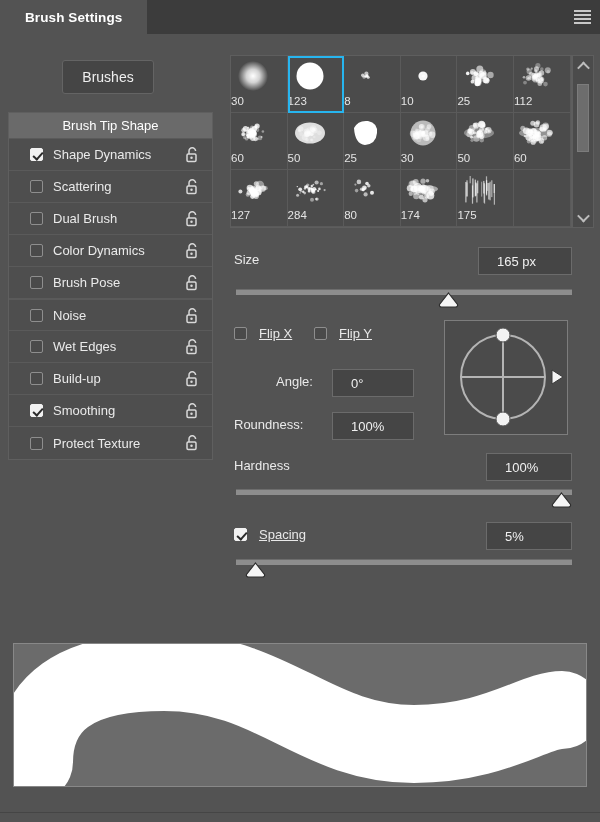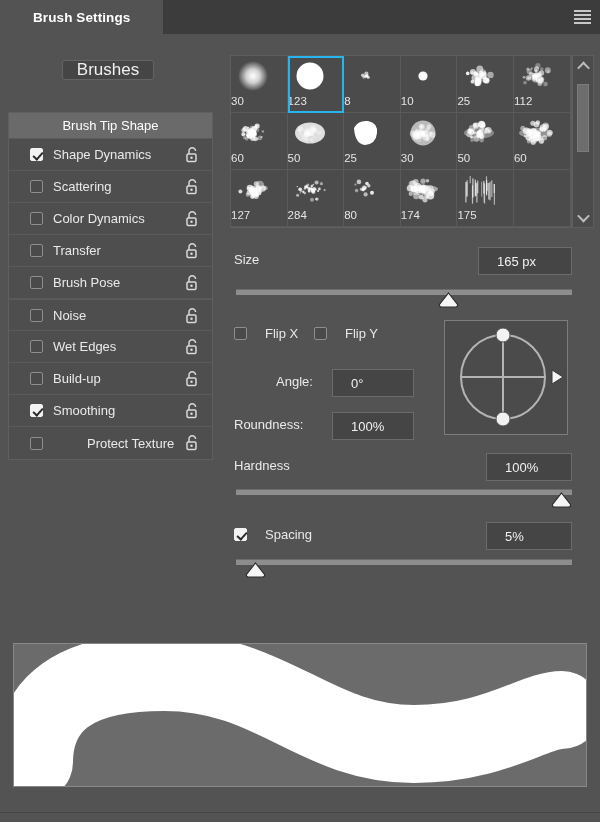--- a/index.html
+++ b/index.html
@@ -19,46 +19,46 @@
 
   
   .titlebar {
     position: absolute; left: 0; top: 0;
     width: 600px; height: 34px;
     background: #3c3c3c;
   }
   .tab {
     position: absolute; left: 0; top: 0;
     height: 34px;
-    padding: 0 33px;
+    padding: 0 25px;
     display: flex; align-items: center;
     background: #535353;
     color: #ffffff;
     font-size: 13.5px; font-weight: bold;
     letter-spacing: .1px;
   }
   .panel-menu {
     position: absolute; right: 9px; top: 10px;
     width: 17px; height: 14px;
     display: flex; flex-direction: column; justify-content: space-between;
     cursor: pointer;
   }
   .panel-menu i {
     display: block; height: 2px; background: #c8c8c8;
   }
 
   
   .brushes-btn {
     position: absolute; left: 62px; top: 60px;
-    width: 92px; height: 20px;
+    width: 92px; height: 34px;
     background: #454545;
     border: 1px solid #646464;
     border-radius: 3px;
     color: #efefef;
-    font-size: 17px;
+    font-size: 14px;
     display: flex; align-items: center; justify-content: center;
     cursor: pointer;
   }
 
   .optlist {
     position: absolute; left: 8px; top: 112px;
     width: 205px;
     border: 1px solid #5f5f5f;
     background: #4e4e4e;
   }
@@ -71,21 +71,21 @@
     border-bottom: 1px solid #5a5a5a;
     cursor: pointer;
   }
   .opt-row {
     position: relative;
     height: 32px;
     display: flex; align-items: center;
     border-bottom: 1px solid #5a5a5a;
     cursor: pointer;
   }
-  .opt-row:last-child { border-bottom: none; gap: 34px; }
+  .opt-row:last-child { border-bottom: none; }
   .opt-row.sep-top { border-top: 1px solid #5a5a5a; }
   .cb {
     width: 13px; height: 13px;
     margin-left: 21px;
     border: 1px solid #8e8e8e;
     border-radius: 2px;
     background: #4a4a4a;
     flex: none;
     position: relative;
   }
@@ -209,21 +209,21 @@
   }
   .knob svg { display: block; }
 
   .chk-inline {
     position: absolute;
     display: flex; align-items: center;
     cursor: pointer;
     font-size: 13px;
   }
   .chk-inline .cb { margin-left: 0; }
-  .chk-inline span { margin-left: 18px; }
+  .chk-inline span { margin-left: 12px; text-decoration: underline; }
 
   .anglebox {
     position: absolute; left: 444px; top: 320px;
     width: 124px; height: 115px;
     background: #4b4b4b;
     border: 1px solid #7d7d7d;
     cursor: pointer;
   }
 
   
@@ -281,30 +281,30 @@
           <div class="cb"></div>
           <div class="opt-label">Scattering</div>
           <div class="lock"><svg width="15" height="17" viewBox="0 0 15 17">
               <path d="M4 8 V5.2 A3.3 3.3 0 0 1 10.6 5.0" fill="none" stroke="#d8d8d8" stroke-width="1.5"></path>
               <rect x="2" y="8" width="9" height="7.5" rx="1.2" fill="none" stroke="#d8d8d8" stroke-width="1.5"></rect>
               <circle cx="6.5" cy="11.7" r="1.25" fill="#d8d8d8"></circle>
             </svg></div>
         </div>
         <div class="opt-row">
           <div class="cb"></div>
-          <div class="opt-label">Color Dynamics</div>
+          <div class="opt-label">Dual Brush</div>
           <div class="lock"><svg width="15" height="17" viewBox="0 0 15 17">
               <path d="M4 8 V5.2 A3.3 3.3 0 0 1 10.6 5.0" fill="none" stroke="#d8d8d8" stroke-width="1.5"></path>
               <rect x="2" y="8" width="9" height="7.5" rx="1.2" fill="none" stroke="#d8d8d8" stroke-width="1.5"></rect>
               <circle cx="6.5" cy="11.7" r="1.25" fill="#d8d8d8"></circle>
             </svg></div>
         </div>
         <div class="opt-row">
           <div class="cb"></div>
-          <div class="opt-label">Transfer</div>
+          <div class="opt-label">Color Dynamics</div>
           <div class="lock"><svg width="15" height="17" viewBox="0 0 15 17">
               <path d="M4 8 V5.2 A3.3 3.3 0 0 1 10.6 5.0" fill="none" stroke="#d8d8d8" stroke-width="1.5"></path>
               <rect x="2" y="8" width="9" height="7.5" rx="1.2" fill="none" stroke="#d8d8d8" stroke-width="1.5"></rect>
               <circle cx="6.5" cy="11.7" r="1.25" fill="#d8d8d8"></circle>
             </svg></div>
         </div>
         <div class="opt-row">
           <div class="cb"></div>
           <div class="opt-label">Brush Pose</div>
           <div class="lock"><svg width="15" height="17" viewBox="0 0 15 17">

